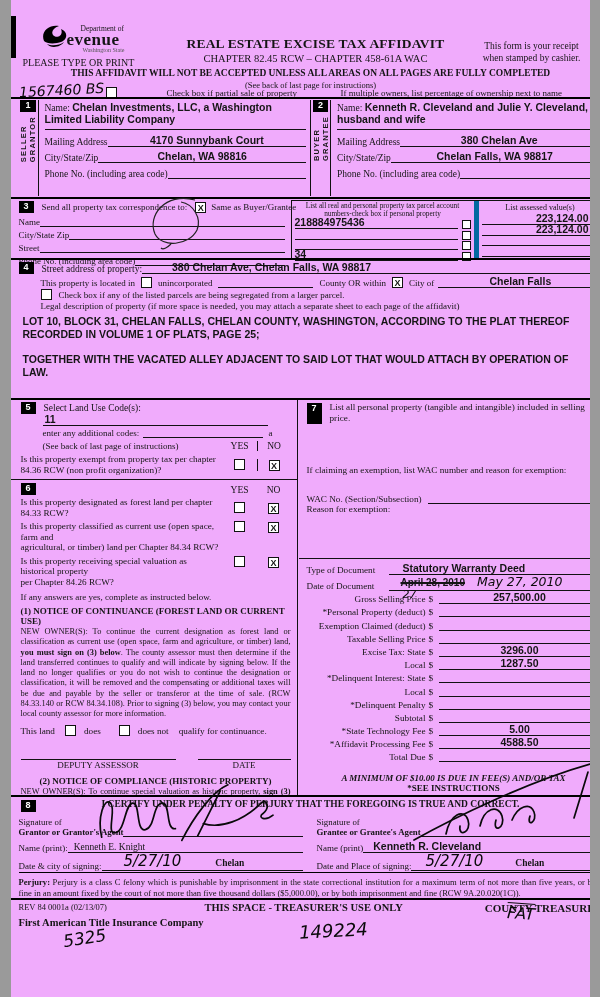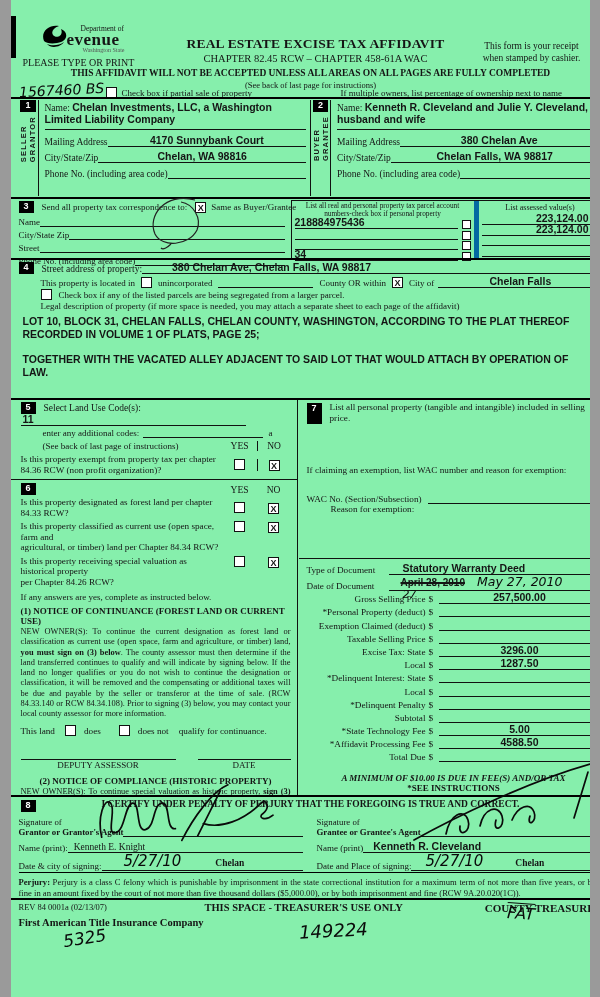--- a/index.html
+++ b/index.html
@@ -1,18 +1,18 @@
 <!DOCTYPE html>
 <html><head>
 <meta charset="utf-8">
 <style>
   * { box-sizing: border-box; margin: 0; padding: 0; }
   html,body { background:#9a9a9a; }
   body { display:flex; justify-content:center; font-family:"Liberation Serif", serif; }
-  #page { position:relative; width:579px; height:997px; background:#86efac; color:#151515; overflow:hidden; }
+  #page { position:relative; width:579px; height:997px; background:#f0abfc; color:#151515; overflow:hidden; }
 
   .abs  { position:absolute; }
   .fl   { display:flex; align-items:flex-end; }
   .flc  { display:flex; align-items:center; }
   .grow { flex:1 1 auto; }
   .ul   { border-bottom:1px solid #111; min-height:11px; }
   .ctr  { text-align:center; }
   .rt   { text-align:right; }
   .b    { font-weight:bold; }
   .sans { font-family:"Liberation Sans", sans-serif; }
@@ -86,21 +86,21 @@
     <div id="hdr-title">REAL ESTATE EXCISE TAX AFFIDAVIT</div>
     <div id="hdr-chap">CHAPTER 82.45 RCW – CHAPTER 458-61A WAC</div>
     <div id="hdr-receipt">
       <span>This form is your receipt</span><br>
       <span>when stamped by cashier.</span>
     </div>
     <div class="abs" style="left:12px;top:57px;font-size:10px;">PLEASE TYPE OR PRINT</div>
     <div id="hdr-notice">THIS AFFIDAVIT WILL NOT BE ACCEPTED UNLESS ALL AREAS ON ALL PAGES ARE FULLY COMPLETED</div>
     <div id="hdr-seeback">(See back of last page for instructions)</div>
     <div class="abs hw" style="left:8px;top:82px;font-size:14px;transform:rotate(-3deg);">1567460 BS</div>
-    <div class="abs flc" style="left:95px;top:87px;">
+    <div class="abs flc" style="left:95px;top:87px;gap:45px;">
       <span class="cb"></span>
       <span class="lbl9" style="margin-left:5px;">Check box if partial sale of property</span>
     </div>
     <div class="abs lbl9" style="left:330px;top:88px;">If multiple owners, list percentage of ownership next to name</div>
   </div>
   <div class="rule" style="top:97px;height:2px;"></div>
 
   <div class="abs" style="left:8px;top:100px;width:584px;height:96px;">
     <div class="half">
       <div style="flex:1;display:flex;border-right:1px solid #111;">
@@ -256,21 +256,21 @@
   </div>
 
   <div class="abs" style="left:0;top:398px;width:600px;height:397px;border-top:2px solid #000;">
 
     <div class="abs" style="left:0;top:0;width:287px;height:397px;border-right:1px solid #111;padding:2px 6px 0 10px;overflow:hidden;">
       <div class="flc" style="height:12px;position:relative;">
         <span class="badge">5</span>
         <span class="lbl" style="margin-left:8px;">Select Land Use Code(s):</span>
       </div>
       <div class="fl" style="height:12px;">
-          <span class="ul val" style="width:225px;padding-left:2px;">11</span>
+          <span class="ul val" style="width:225px;margin-left:22px;padding-left:2px;">11</span>
         </div>
       <div class="fl" style="height:12px;position:relative;">
         <span class="lbl9" style="margin-left:22px;">enter any additional codes:</span>
         <span class="ul" style="width:120px;margin-left:4px;"></span>
         <span class="lbl9" style="position:absolute;right:18px;top:2px;">a</span>
       </div>
       <div class="fl" style="height:13px;">
         <span class="lbl9 grow" style="margin-left:22px;">(See back of last page of instructions)</span>
         <span class="yn">YES</span>
         <span class="yn" style="border-left:1px solid #111;">NO</span>
@@ -344,21 +344,21 @@
     <div class="abs" style="left:288px;top:0;width:312px;height:397px;padding:2px 10px 0 8px;overflow:hidden;">
       <div style="display:flex;">
         <span class="badge" style="margin-top:1px;">7</span>
         <span class="lbl9" style="margin-left:8px;white-space:normal;font-size:9.2px;line-height:11px;">List all personal property (tangible and intangible) included in selling price.</span>
       </div>
       <div class="lbl9" style="margin-top:41px;font-size:9.2px;">If claiming an exemption, list WAC number and reason for exemption:</div>
       <div class="fl" style="margin-top:16px;height:13px;">
         <span class="lbl9" style="font-size:9.2px;">WAC No. (Section/Subsection)</span>
         <span class="ul grow" style="margin-left:6px;"></span>
       </div>
-      <div class="lbl9" style="font-size:9.2px;margin-left:24px;">Reason for exemption:</div>
+      <div class="lbl9" style="font-size:9.2px;">Reason for exemption:</div>
 
       <div style="border-top:1px solid #111;margin:44px -10px 0 -8px;"></div>
 
       <div class="drow" style="position:relative;">
         <span class="lbl9" style="width:82px;font-size:9.2px;">Type of Document</span>
         <span class="ul grow val" style="padding-left:14px;">Statutory Warranty Deed</span>
       </div>
       <div class="drow" style="position:relative;">
         <span class="lbl9" style="width:82px;font-size:9.2px;">Date of Document</span>
         <span class="ul grow">

